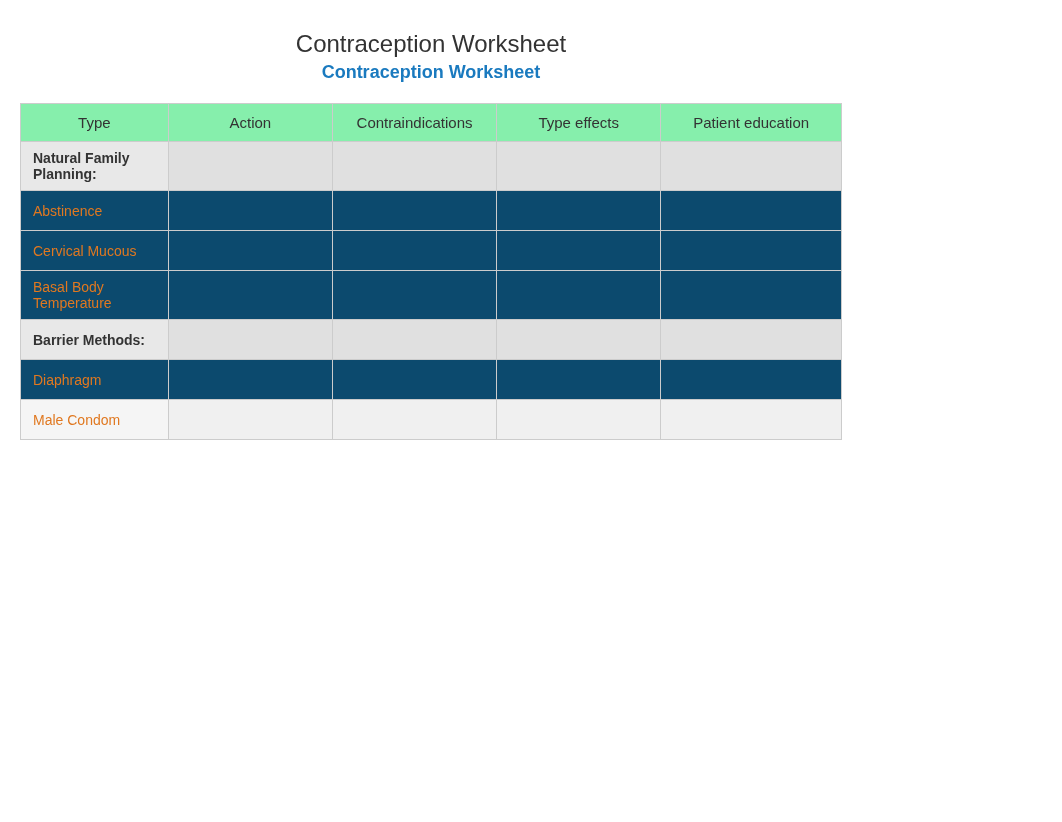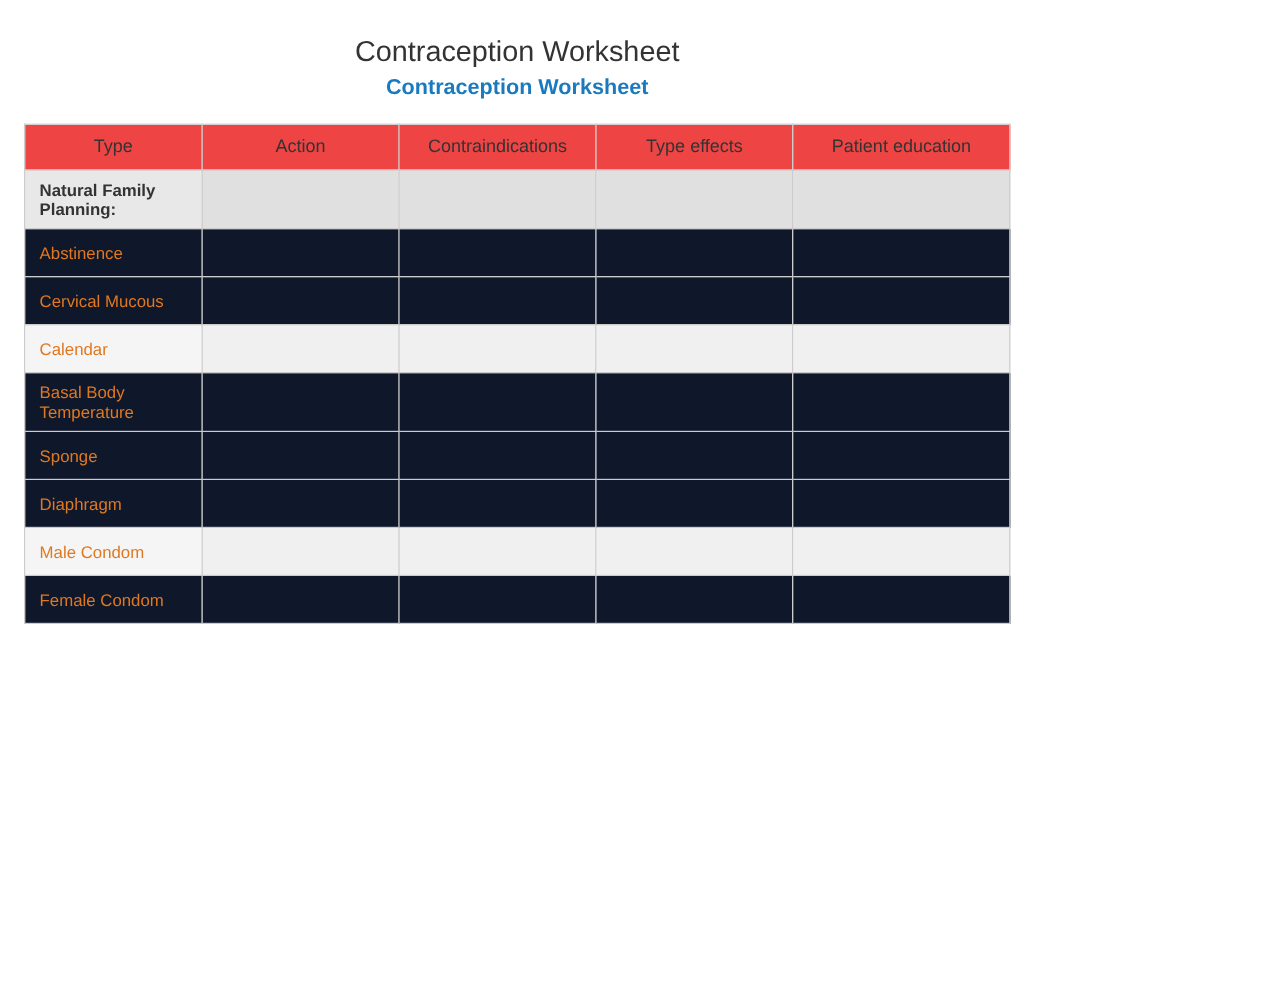--- a/index.html
+++ b/index.html
@@ -78,21 +78,21 @@
     }
 
     .section-header td {
       background: #e8e8e8;
       font-weight: bold;
       font-size: 14px;
       color: #333;
     }
 
     .row-item td {
-      background: #0f172a;
+      background: #0c4a6e;
     }
 
     .row-item-alt td {
       background: #f5f5f5;
     }
 
     .type-link {
       color: #e07820;
       text-decoration: none;
     }
@@ -105,21 +105,21 @@
 
     .empty-data-cell {
       background: #f0f0f0;
     }
 
     tr.section-header td.empty-data-cell {
       background: #e0e0e0;
     }
 
     .header-row th {
-      background: #ef4444;
+      background: #86efac;
       margin-left: 35px;
     }
   </style>
 </head>
 <body>
 
 <div class="page-container">
   <h1 class="page-title">Contraception Worksheet</h1>
   <h2 class="page-subtitle">Contraception Worksheet</h2>
 
@@ -148,57 +148,43 @@
           <td></td>
           <td></td>
         </tr>
         <tr class="row-item">
           <td><a href="#" class="type-link">Cervical Mucous</a></td>
           <td></td>
           <td></td>
           <td></td>
           <td></td>
         </tr>
-        <tr class="row-item-alt">
-          <td><a href="#" class="type-link">Calendar</a></td>
-          <td style="background: rgb(240, 240, 240);"></td>
-          <td style="background: rgb(240, 240, 240);"></td>
-          <td style="background: rgb(240, 240, 240);"></td>
-          <td style="background: rgb(240, 240, 240);"></td>
-        </tr>
         <tr class="row-item">
           <td><a href="#" class="type-link">Basal Body Temperature</a></td>
           <td></td>
           <td></td>
           <td></td>
           <td></td>
         </tr>
-        <tr class="row-item">
-          <td><a href="#" class="type-link">Sponge</a></td>
-          <td></td>
-          <td></td>
-          <td></td>
-          <td></td>
+        <tr class="section-header">
+          <td><span class="section-label">Barrier Methods:</span></td>
+          <td class="empty-data-cell"></td>
+          <td class="empty-data-cell"></td>
+          <td class="empty-data-cell"></td>
+          <td class="empty-data-cell"></td>
         </tr>
         <tr class="row-item">
           <td><a href="#" class="type-link">Diaphragm</a></td>
           <td></td>
           <td></td>
           <td></td>
           <td></td>
         </tr>
         <tr class="row-item-alt">
           <td><a href="#" class="type-link">Male Condom</a></td>
           <td style="background: rgb(240, 240, 240);"></td>
           <td style="background: rgb(240, 240, 240);"></td>
           <td style="background: rgb(240, 240, 240);"></td>
           <td style="background: rgb(240, 240, 240);"></td>
         </tr>
-        <tr class="row-item">
-          <td><a href="#" class="type-link">Female Condom</a></td>
-          <td></td>
-          <td></td>
-          <td></td>
-          <td></td>
-        </tr>
       </tbody>
   </table>
 </div>
 
 </body></html>

